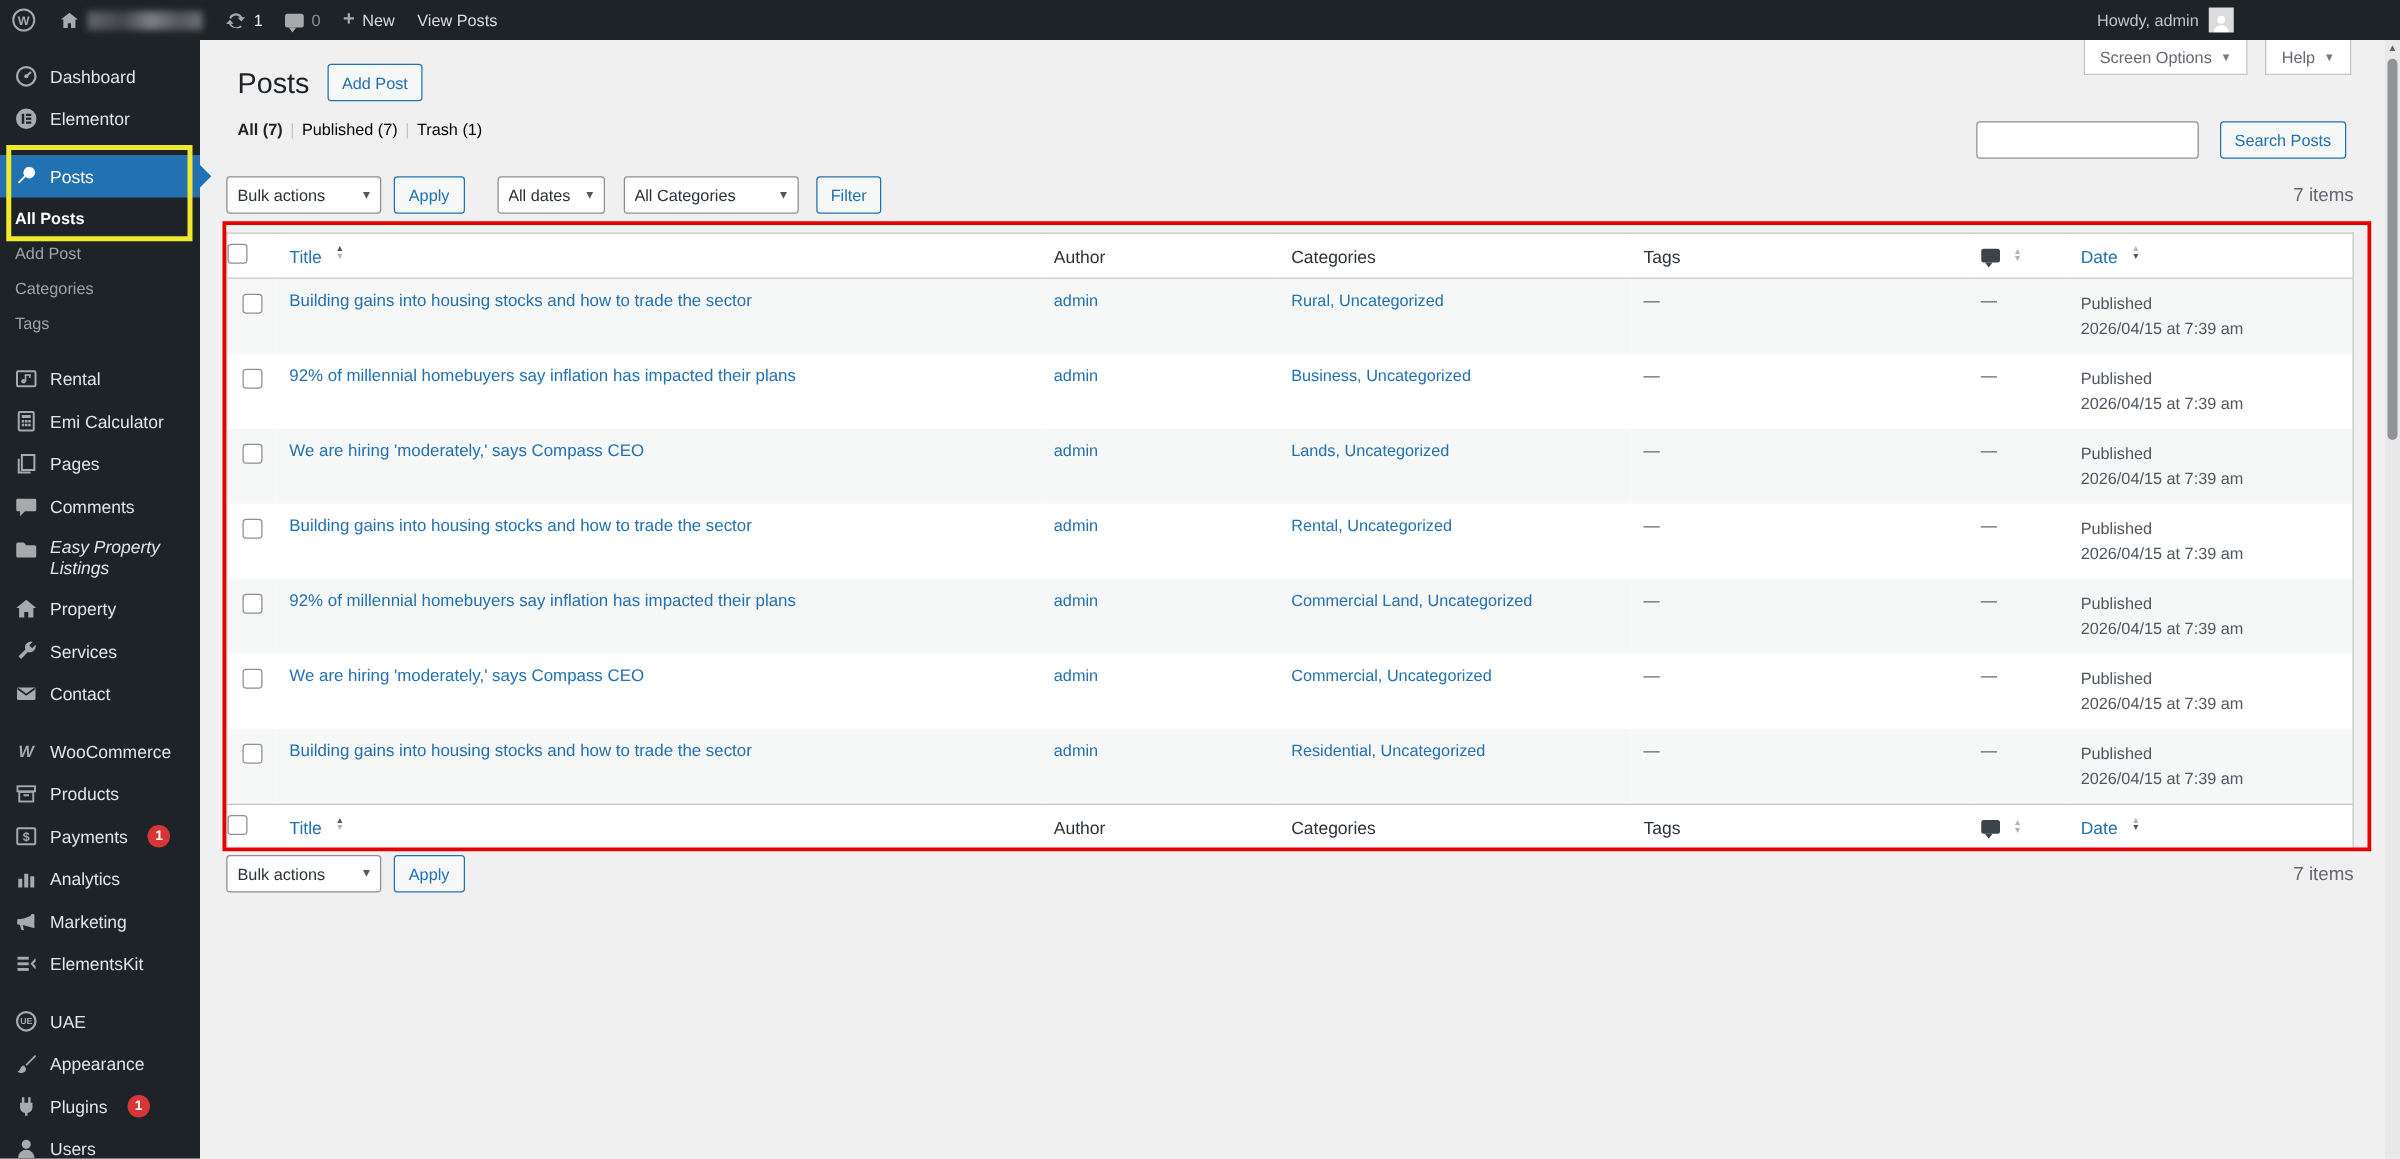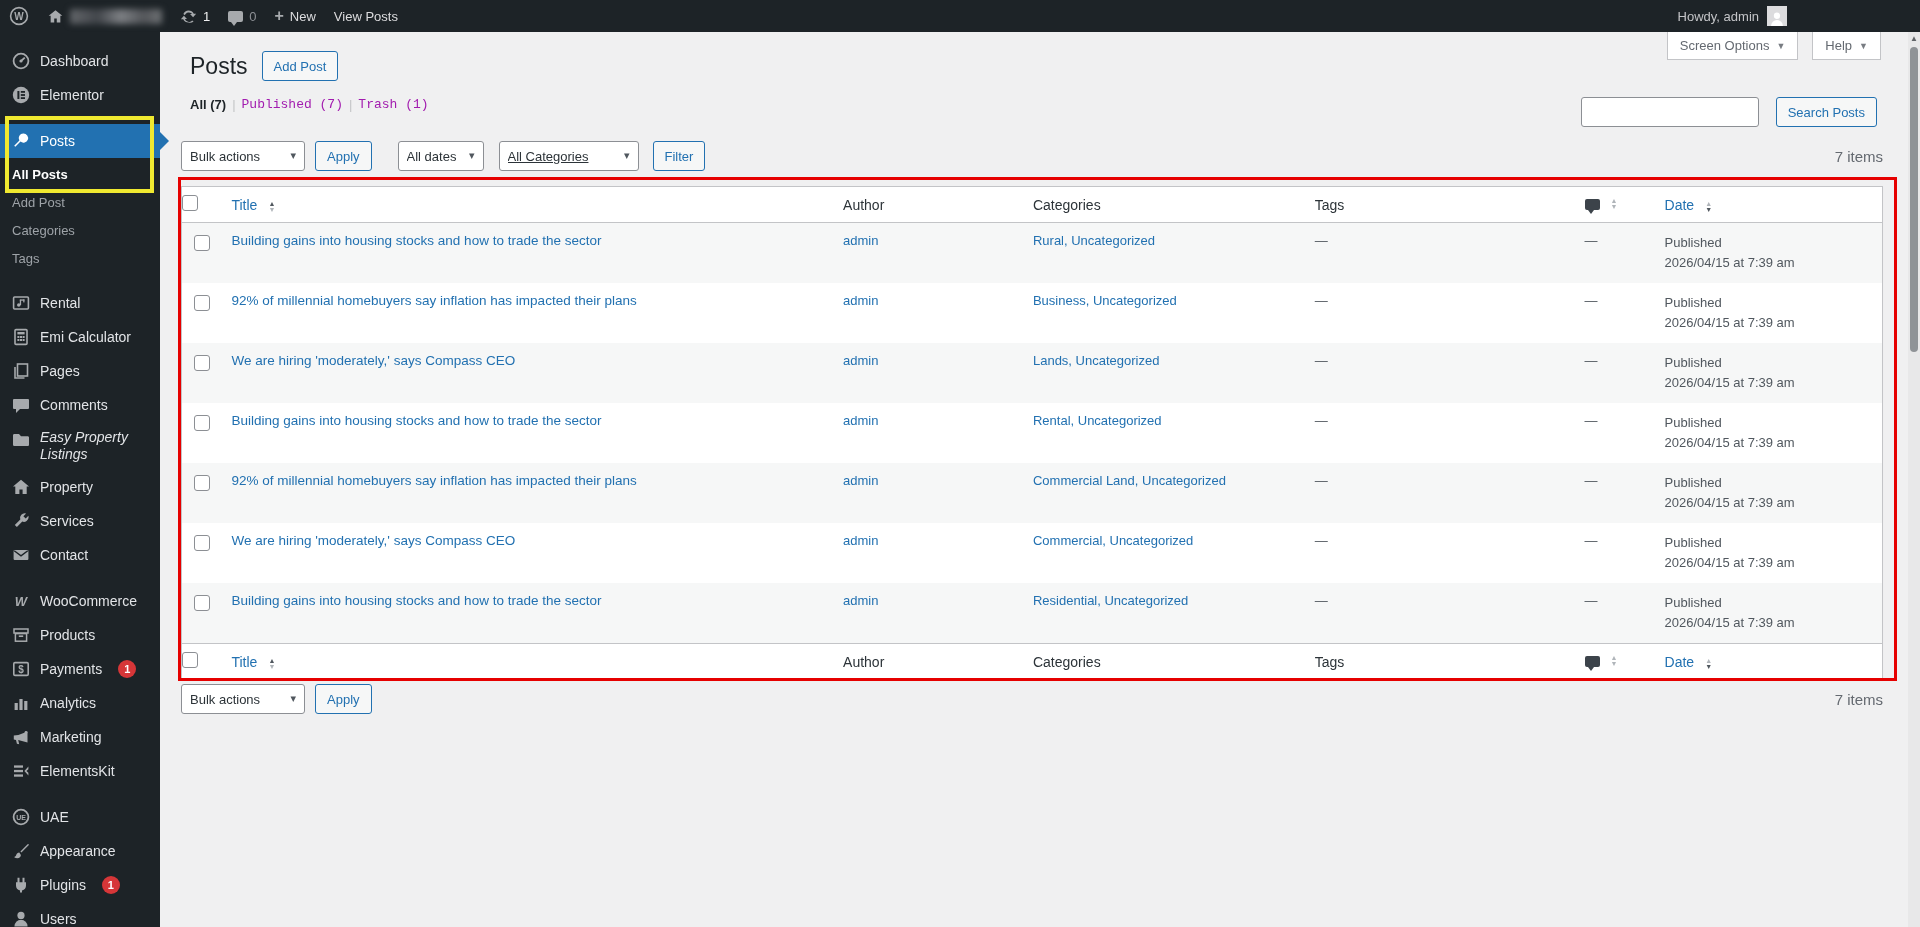--- a/index.html
+++ b/index.html
@@ -81,21 +81,21 @@
   .meta-caret { font-size:9px; color:#787c82; }
 
   .page-header { display:flex; align-items:center; gap:14px; padding:19px 0 0 30px; }
   h1.page-title { font-size:23px; font-weight:400; color:#1d2327; line-height:30px; }
   .button {
     display:inline-flex; align-items:center; justify-content:center;
     height:30px; padding:0 11px; background:#f6f7f7; border:1px solid #2271b1;
     border-radius:3px; color:#2271b1; font-size:13px; cursor:pointer; white-space:nowrap;
   }
   .subsubsub { list-style:none; display:flex; gap:6px; padding:15px 0 0 30px; font-size:13px; align-items:center; }
-  .subsubsub a { color:#a21caf;font-family:Liberation Mono, monospace; }
+  .subsubsub a { color:#000000; }
   .subsubsub .current-view { color:#1d2327; font-weight:600; }
   .view-sep { color:#c3c4c7; }
 
   .search-box { position:absolute; top:65px; right:43px; display:flex; gap:17px; align-items:center; }
   .search-input {
     width:178px; height:30px; border:1px solid #8c8f94; border-radius:3px;
     background:#fff; padding:0 8px; font-size:13px; color:#2c3338;
   }
 
   .tablenav { position:absolute; left:21px; right:37px; display:flex; align-items:center; height:30px; }
@@ -129,21 +129,21 @@
   .posts tfoot th { border-top:1px solid #c3c4c7; }
   .posts tbody tr { height:60px; }
   .posts tbody tr:nth-child(odd) { background:#f6f7f7; }
   .posts tbody td, .posts tbody th { padding:10px; vertical-align:top; font-size:13px; }
   th.cb, td.cb { width:40px; text-align:center; padding:0 !important; vertical-align:middle; }
   .posts tbody th.cb { vertical-align:top; padding-top:12px !important; }
   input.wpcheck {
     -webkit-appearance:none; appearance:none; width:16px; height:16px;
     border:1px solid #8c8f94; border-radius:3px; background:#fff; cursor:pointer; margin:0;
   }
-  .sortable { display:inline-flex; align-items:flex-end; gap:11px; }
+  .sortable { display:inline-flex; align-items:flex-start; gap:11px; }
   .sortable .label { color:#2271b1; }
   .sorting-indicators { display:inline-flex; flex-direction:column; line-height:0; }
   .sorting-indicators span { font-size:7px; line-height:6px; }
   .arrow-up-muted { color:#b0b5ba; } .arrow-down-muted { color:#b0b5ba; }
   .arrow-up-dark { color:#50575e; } .arrow-down-dark { color:#50575e; }
   a.row-title { color:#2271b1; font-weight:normal; font-size:13.5px; }
   a.cell-link { color:#2271b1; }
   .dash { color:#50575e; }
   .col-date div { color:#50575e; line-height:20px; }
 
@@ -467,21 +467,21 @@
         <option>Bulk actions</option>
       </select>
     </span>
     <button class="button ml10">Apply</button>
     <span class="select-wrap ml26">
       <select style="width:86px;">
         <option>All dates</option>
       </select>
     </span>
     <span class="select-wrap ml15">
-      <select style="width:140px;text-decoration:underline;">
+      <select style="width:140px;">
         <option>All Categories</option>
       </select>
     </span>
     <button class="button ml14">Filter</button>
     <span class="items-count">7 items</span>
   </div>
 
   <table class="posts">
     <colgroup>
       <col style="width:40px">

